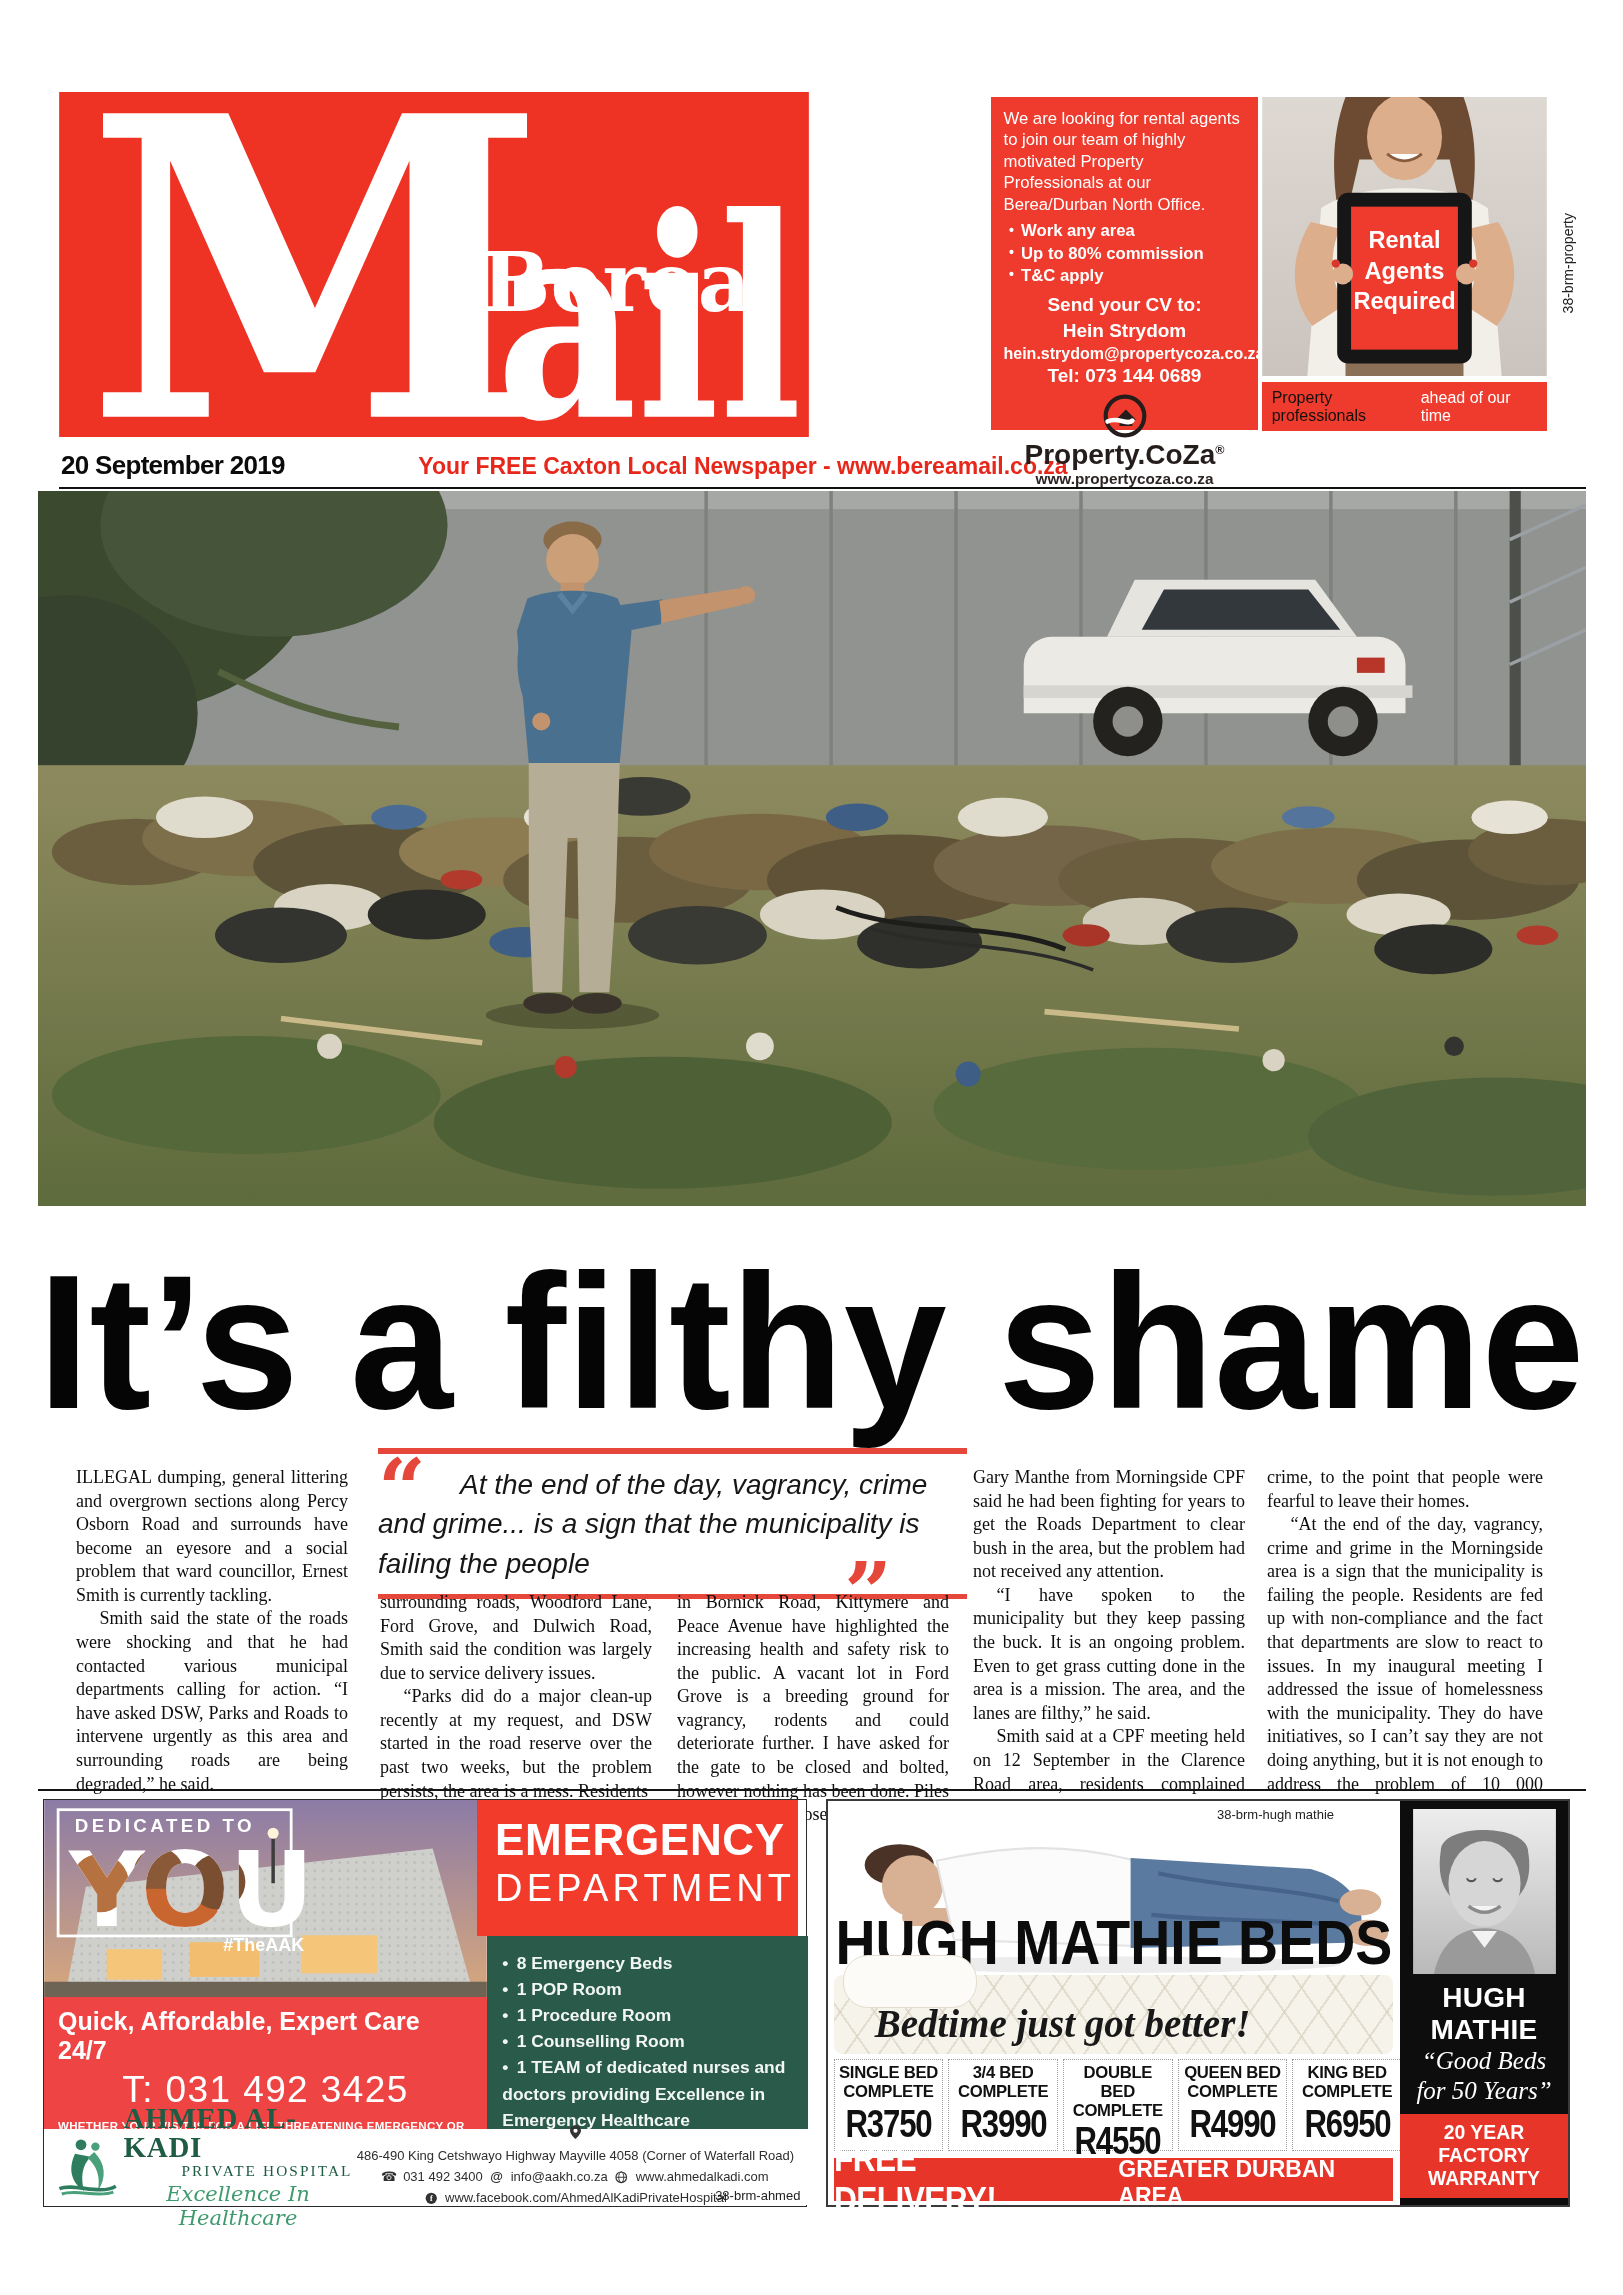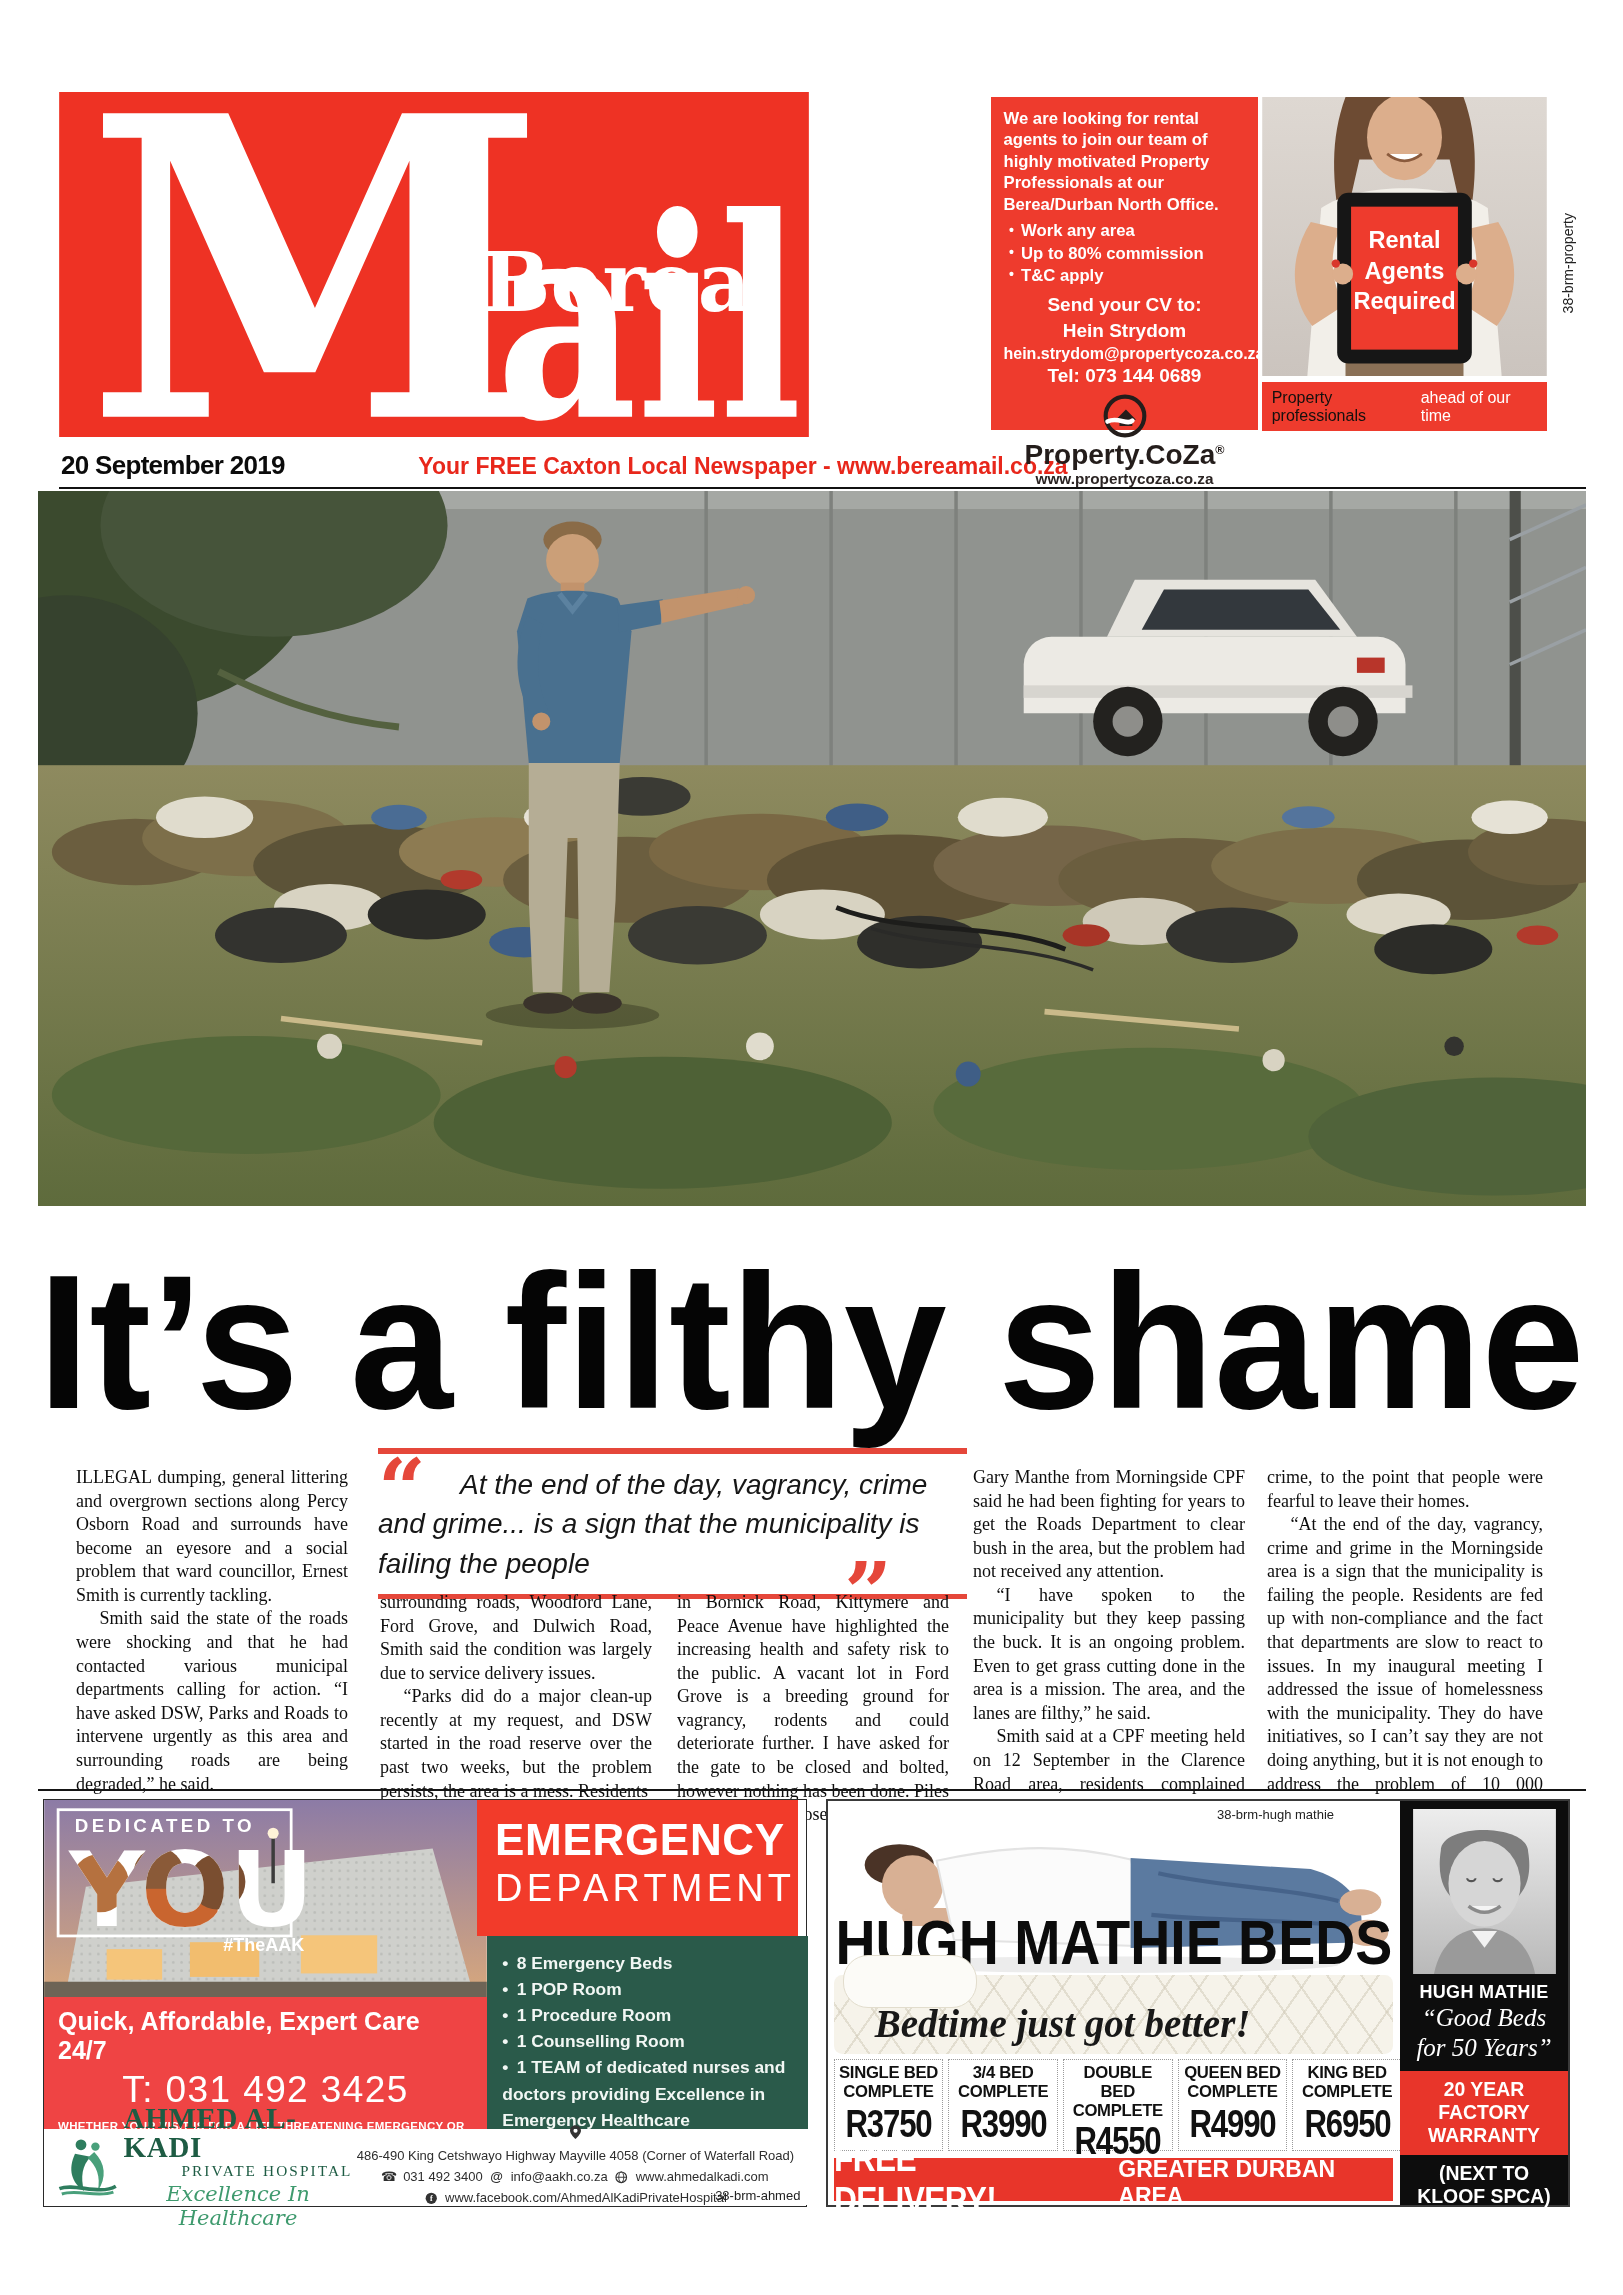--- a/index.html
+++ b/index.html
@@ -10,21 +10,21 @@
   
   #masthead-svg{left:59px;top:92px;}
   #date-line{left:61px;top:450px;font-size:26px;font-weight:800;letter-spacing:-0.7px;color:#0b0b0b;}
   #tagline{left:389px;top:453px;width:708px;text-align:center;font-size:23px;font-weight:700;color:#e8271b;}
   #top-rule{left:59px;top:487px;width:1527px;height:2.1px;background:#111;}
 
   
   #prop-ad{left:991px;top:97px;width:596px;height:333px;}
   #prop-left{position:absolute;left:0;top:0;width:267px;height:333px;background:#ee3b2d;color:#fff;
              padding:11px 12.5px;box-sizing:border-box;}
-  #prop-left .intro{font-size:16.7px;font-weight:700;line-height:1.28;}
+  #prop-left .intro{font-size:16.7px;font-weight:400;line-height:1.28;}
   #prop-left ul{margin:5.6px 0 0 5.6px;padding:0;list-style:none;}
   #prop-left li{font-size:16.7px;font-weight:700;line-height:1.32;}
   #prop-left li::before{content:"•";margin-right:7px;font-size:14px;vertical-align:1.4px;}
   .prop-center{text-align:center;font-weight:700;}
   #prop-cv{font-size:19px;margin-top:7px;}
   #prop-name{font-size:19px;margin-top:4.2px;}
   #prop-email{font-size:16px;margin-top:2.8px;}
   #prop-tel{font-size:19px;margin-top:2.8px;}
   #prop-logo-row{margin-top:5.6px;text-align:center;}
   #prop-brand{font-size:28px;font-weight:800;color:#241d1b;line-height:1;}
@@ -110,21 +110,21 @@
   .price-box{flex:1;border:1.4px dotted #9a9a9a;background:#fff;height:92px;padding:4.2px 1.4px;box-sizing:border-box;
              display:flex;flex-direction:column;align-items:center;justify-content:space-between;}
   .price-label{font-size:16.7px;font-weight:800;text-align:center;line-height:1.12;letter-spacing:-0.3px;}
   .price-value{font-size:38px;font-weight:800;letter-spacing:-1.4px;transform:scaleX(.82);transform-origin:center;}
   #beds-banner{position:absolute;left:5.6px;top:357px;width:559px;height:43px;background:#e8352a;color:#fff;
                display:flex;align-items:center;justify-content:center;gap:11px;}
   #beds-free{font-size:36px;font-weight:800;letter-spacing:-0.7px;transform:scaleX(.88);transform-origin:left;}
   #beds-area{font-size:23px;font-weight:800;margin-top:7px;}
   #beds-black{position:absolute;left:572px;top:0;width:168px;height:404px;background:#0d0d0d;color:#fff;
               padding:8.3px 8.3px 0;box-sizing:border-box;text-align:center;}
-  #hm-name{font-size:18px;font-weight:800;margin-top:5.6px;letter-spacing:0.3px;}
+  #hm-name{font-size:28px;font-weight:800;margin-top:5.6px;letter-spacing:0.3px;}
   .hm-quote{font-family:"Liberation Serif",serif;font-style:italic;font-size:25px;line-height:1.22;}
   #hm-warranty{margin:7px -8.3px 0;background:#e8352a;color:#fff;font-size:19.4px;font-weight:800;line-height:1.2;
                padding:7px 4.2px;}
   #hm-loc{font-size:19.4px;font-weight:800;line-height:1.2;margin-top:7px;}
   #hm-phone{font-size:21px;font-weight:800;margin-top:2.8px;}
 </style>
 </head>
 <body>
 
 <div class="page">

